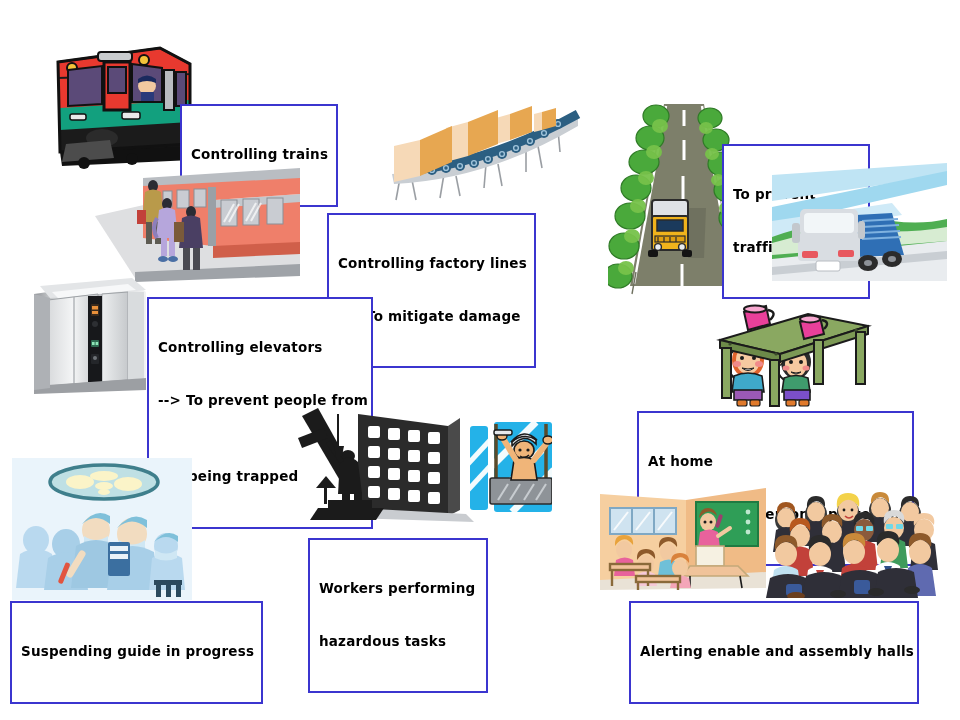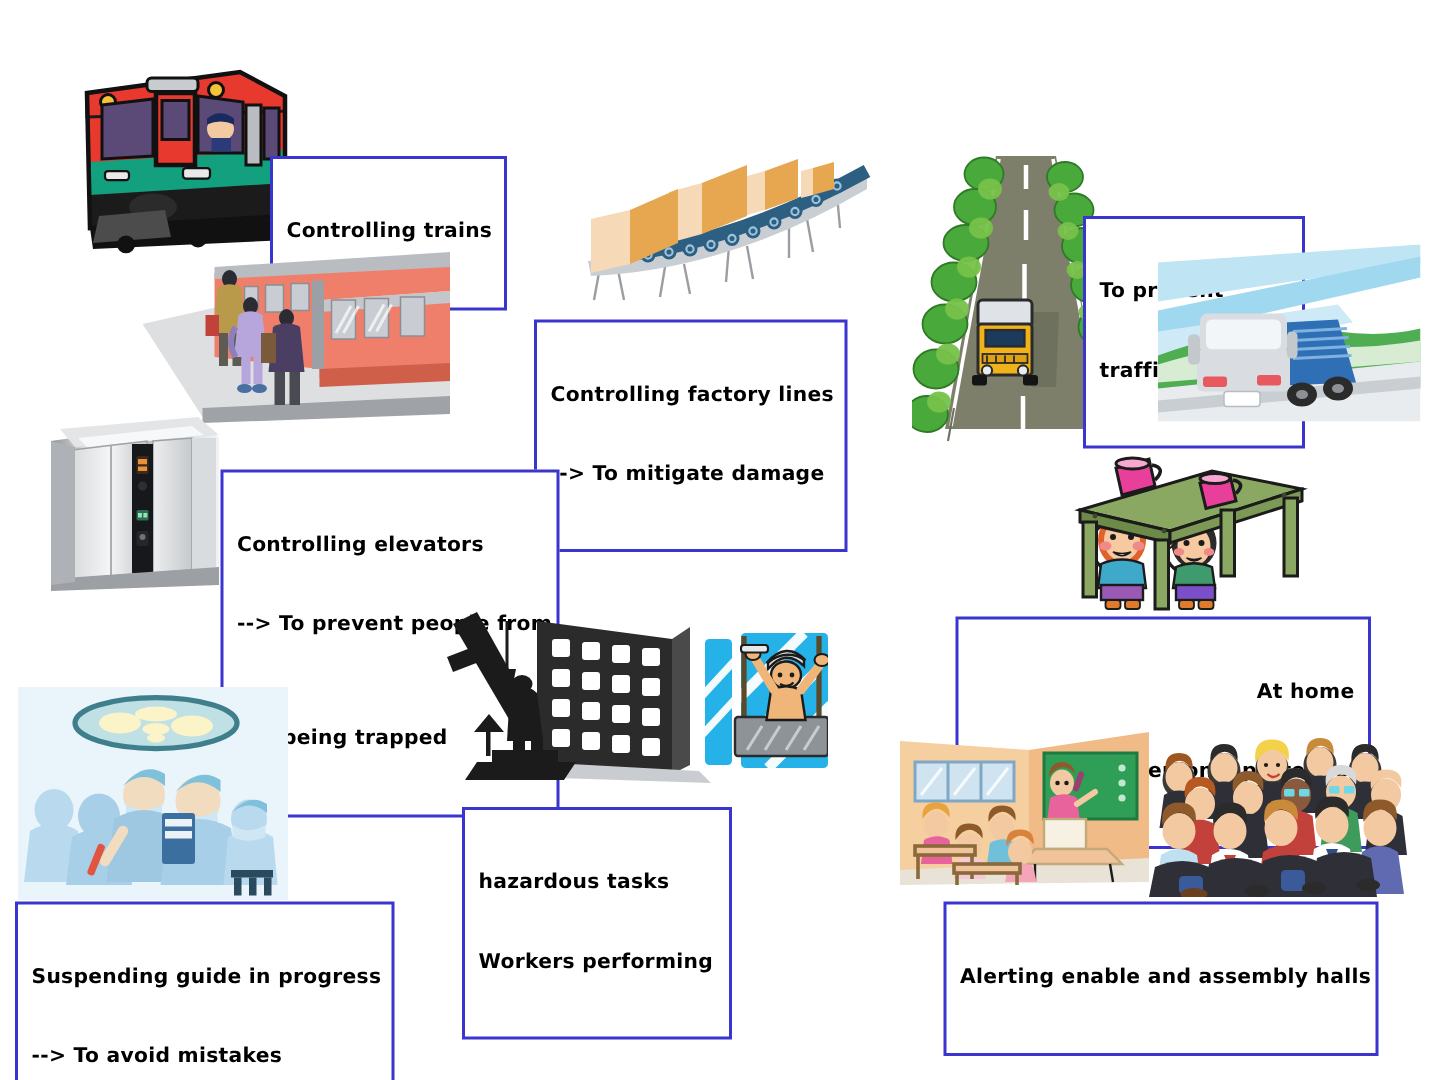--- a/index.html
+++ b/index.html
@@ -179,21 +179,21 @@
         <polygon points="86,22 116,10 116,44 86,56" fill="#e7a751"></polygon>
         <polygon points="64,28 86,22 86,56 64,62" fill="#f6d9b7"></polygon>
       </g>
       <g>
         <polygon points="38,40 70,26 70,62 38,76" fill="#e7a751"></polygon>
         <polygon points="12,46 38,40 38,76 12,82" fill="#f6d9b7"></polygon>
       </g>
     </svg>
   </div>
 
-  <div class="label" style="left:356px;top:213px;width:209px;">
+  <div class="label" style="left:327px;top:213px;width:209px;">
     <span class="ln">Controlling factory lines</span>
     <span class="ln">--&gt; To mitigate damage</span>
   </div>
 
   <div class="fig" style="left:608px;top:96px;">
     <svg width="148" height="200" viewBox="0 0 148 200">
       <polygon points="56,8 96,8 128,190 22,190" fill="#7d7f6a"></polygon>
       <g stroke="#ffffff" stroke-width="2.4" fill="none">
         <line x1="58" y1="10" x2="26" y2="188"></line>
         <line x1="94" y1="10" x2="126" y2="188"></line>
@@ -335,21 +335,21 @@
       <rect x="63" y="62" width="8" height="7" rx="1" fill="#2f6b52"></rect>
       <rect x="64" y="64" width="2.6" height="3" fill="#8fe6b8"></rect>
       <rect x="67.6" y="64" width="2.6" height="3" fill="#8fe6b8"></rect>
       <rect x="63" y="76" width="8" height="10" rx="1" fill="#24262a"></rect>
       <circle cx="67" cy="80" r="2" fill="#6e7378"></circle>
       <polygon points="6,108 118,100 118,112 6,116" fill="#9c9fa3"></polygon>
       <polygon points="6,16 22,20 22,110 6,112" fill="#aeb1b5"></polygon>
     </svg>
   </div>
 
-  <div class="label" style="left:147px;top:313px;width:226px;">
+  <div class="label" style="left:147px;top:297px;width:226px;">
     <span class="ln">Controlling elevators</span>
     <span class="ln">--&gt; To prevent people from</span>
     <span class="ind">being trapped</span>
   </div>
 
   <div class="fig" style="left:704px;top:304px;">
     <svg width="168" height="104" viewBox="0 0 168 104">
       <g>
         <ellipse cx="44" cy="56" rx="16" ry="18" fill="#e0622c"></ellipse>
         <ellipse cx="44" cy="56" rx="12" ry="14" fill="#f6c9a0"></ellipse>
@@ -398,21 +398,21 @@
         <path d="M64,6 q10,2 2,10" stroke="#1b1b1b" stroke-width="2.4" fill="none"></path>
       </g>
       <g>
         <path d="M96,18 l20,-5 4,17 -20,5 z" fill="#e8409a" stroke="#1b1b1b" stroke-width="2"></path>
         <ellipse cx="106" cy="15" rx="10" ry="3.4" fill="#f7a8d0" stroke="#1b1b1b" stroke-width="2"></ellipse>
         <path d="M118,16 q9,2 2,9" stroke="#1b1b1b" stroke-width="2.4" fill="none"></path>
       </g>
     </svg>
   </div>
 
-  <div class="label" style="left:637px;top:411px;width:277px;text-align:right;">
+  <div class="label" style="left:637px;top:411px;width:277px;">
     <span class="ln">At home</span>
     <span class="ln">--&gt; To enable personal protection</span>
   </div>
 
   <div class="fig" style="left:298px;top:404px;">
     <svg width="254" height="126" viewBox="0 0 254 126">
       <polygon points="60,10 150,22 150,112 60,106" fill="#2b2b2b"></polygon>
       <polygon points="150,22 162,14 162,106 150,112" fill="#4a4a4a"></polygon>
       <g fill="#ffffff">
         <rect x="70" y="22" width="12" height="12" rx="2"></rect>
@@ -482,22 +482,22 @@
         <path d="M218,56 L206,36" stroke="#f0b579" stroke-width="6" stroke-linecap="round"></path>
         <path d="M236,56 L248,40" stroke="#f0b579" stroke-width="6" stroke-linecap="round"></path>
         <ellipse cx="204" cy="32" rx="5" ry="4" fill="#f0b579" stroke="#1b1b1b" stroke-width="1.4"></ellipse>
         <ellipse cx="250" cy="36" rx="5" ry="4" fill="#f0b579" stroke="#1b1b1b" stroke-width="1.4"></ellipse>
         <rect x="196" y="26" width="18" height="5" rx="2" fill="#e6e9ec" stroke="#1b1b1b" stroke-width="1.4"></rect>
       </g>
     </svg>
   </div>
 
   <div class="label" style="left:308px;top:538px;width:180px;">
+    <span class="ln">Workers performing</span>
     <span class="ln">hazardous tasks</span>
-    <span class="ln">Workers performing</span>
   </div>
 
   <div class="fig" style="left:12px;top:458px;">
     <svg width="180" height="142" viewBox="0 0 180 142">
       <rect x="0" y="0" width="180" height="142" fill="#eaf4fb"></rect>
       <ellipse cx="92" cy="24" rx="54" ry="17" fill="#bfe0e4" stroke="#3f7f8c" stroke-width="3.5"></ellipse>
       <ellipse cx="68" cy="24" rx="14" ry="7" fill="#fbf4c8"></ellipse>
       <ellipse cx="116" cy="26" rx="14" ry="7" fill="#fbf4c8"></ellipse>
       <ellipse cx="92" cy="18" rx="14" ry="5" fill="#fbf4c8"></ellipse>
       <ellipse cx="92" cy="28" rx="9" ry="4" fill="#fbf4c8"></ellipse>
@@ -539,21 +539,20 @@
         <rect x="142" y="122" width="28" height="5"></rect>
         <rect x="144" y="127" width="5" height="12"></rect>
         <rect x="154" y="127" width="5" height="12"></rect>
         <rect x="164" y="127" width="5" height="12"></rect>
       </g>
     </svg>
   </div>
 
   <div class="label" style="left:10px;top:601px;width:253px;">
     <span class="ln">Suspending guide in progress</span>
-    <span class="ln">--&gt; To avoid mistakes</span>
   </div>
 
   <div class="fig" style="left:590px;top:480px;">
     <svg width="355" height="118" viewBox="0 0 355 118">
 
       <polygon points="10,14 96,20 96,100 10,108" fill="#f6cfa0"></polygon>
       <polygon points="96,20 176,8 176,96 96,100" fill="#f0bb86"></polygon>
       <polygon points="10,100 176,92 176,108 10,110" fill="#e9e2d6"></polygon>
       <rect x="20" y="28" width="66" height="26" fill="#cfe3f0" stroke="#7fa8c4" stroke-width="2"></rect>
       <line x1="42" y1="28" x2="42" y2="54" stroke="#7fa8c4" stroke-width="2"></line>

